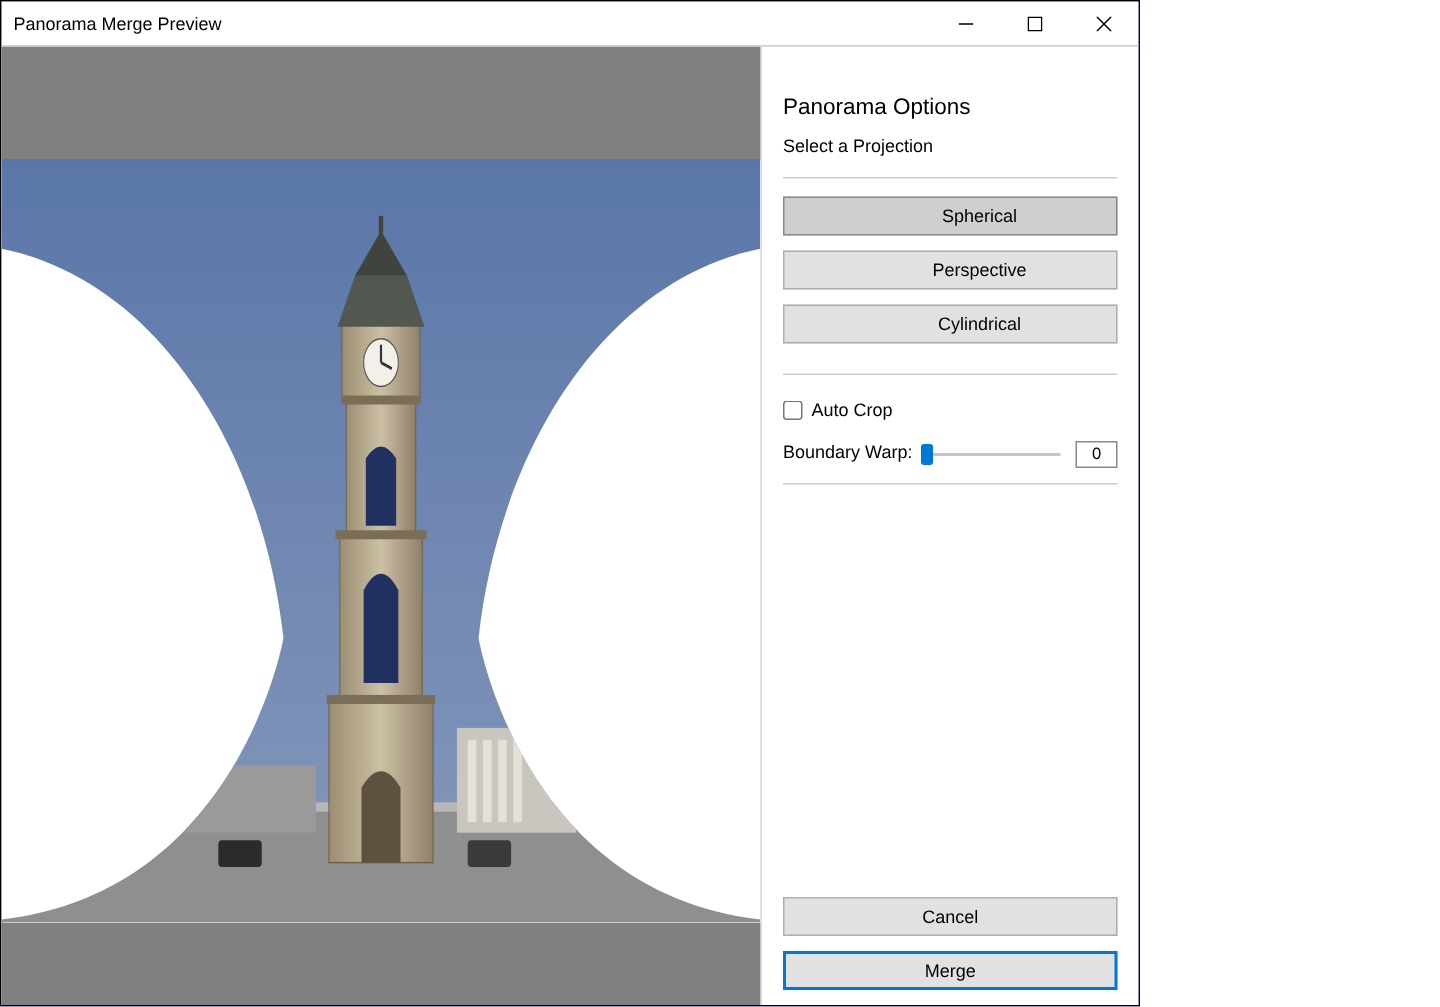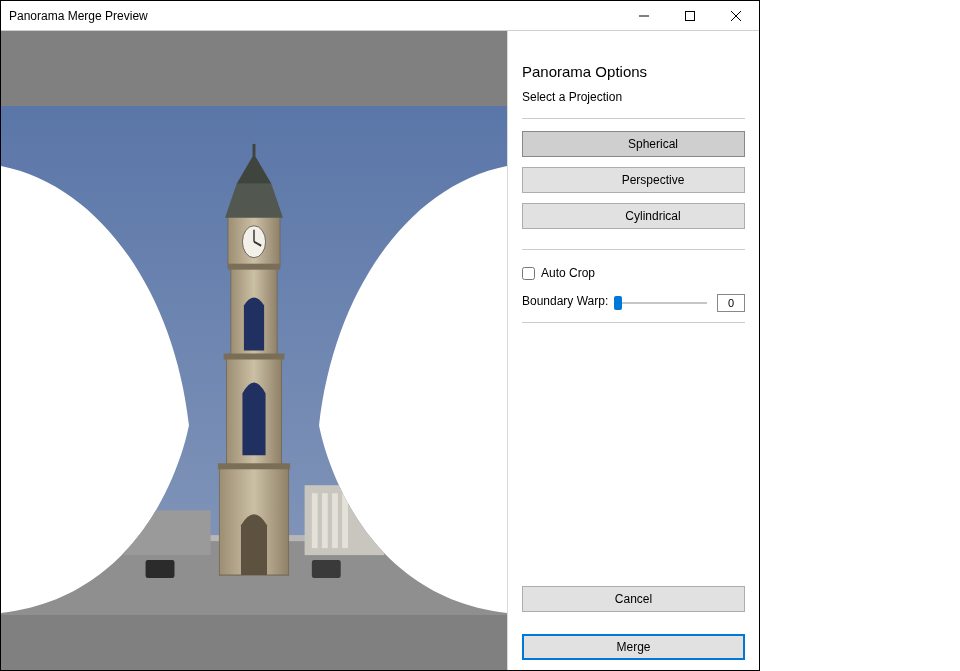--- a/index.html
+++ b/index.html
@@ -33,21 +33,21 @@
 
   .slider-row { display:flex; align-items:flex-start; gap:6px; }
   .slider-row .lbl { font-size:12px; white-space:nowrap; }
   .slider-row .track { flex:1; height:18px; position:relative; }
   .slider-row .track-line { position:absolute; left:4px; right:4px; top:8px; height:2px; background:#c6c6c6; }
   .slider-row .thumb { position:absolute; left:0; top:2px; width:8px; height:14px; background:#0078d7; border-radius:2px; }
   .slider-row .val { width:28px; height:18px; border:1px solid #888; font-size:11px; text-align:center; line-height:16px; }
 
   .spacer { flex:1; }
 
-  .action-btn { display:block; width:100%; height:26px; background:#e1e1e1; border:1px solid #adadad; margin-top:22px; font-size:12px; cursor:pointer; }
+  .action-btn { display:block; width:100%; height:26px; background:#e1e1e1; border:1px solid #adadad; margin-top:10px; font-size:12px; cursor:pointer; }
   .action-btn.primary { border:2px solid #0078d7;text-align:center; }
 </style>
 </head>
 <body>
 
 <div class="window">
 
   <div class="titlebar">
     <div class="title">Panorama Merge Preview</div>
     <div class="win-controls">

